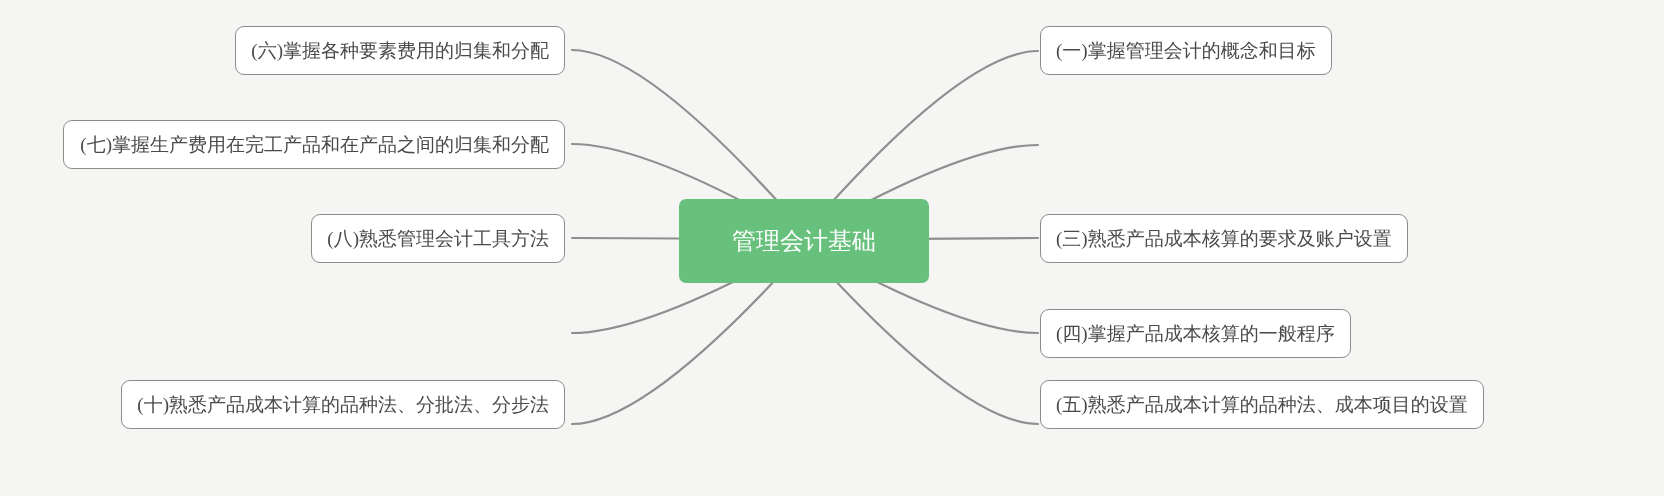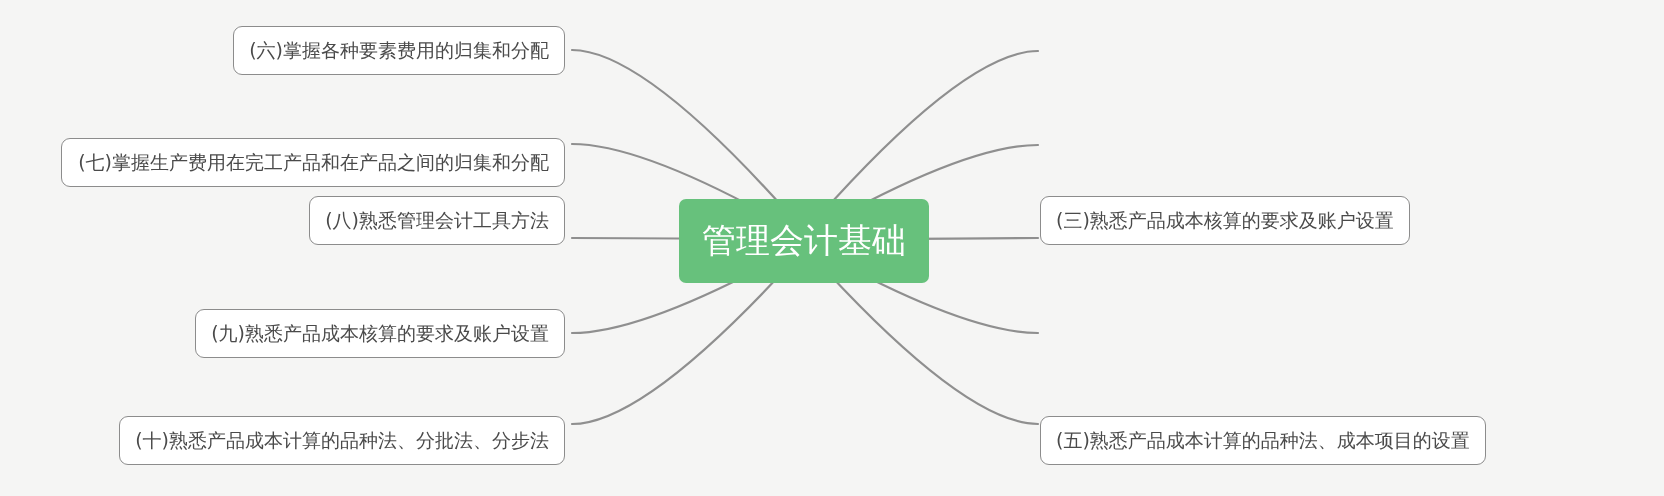--- a/index.html
+++ b/index.html
@@ -36,46 +36,47 @@
     background:#ffffff;
     border:1.6px solid var(--node-border);
     border-radius:9px;
     color:var(--node-text);
     font-size:19px;
     line-height:1;
     padding:14px 15px;
     white-space:nowrap;
     display:inline-block;
     cursor:pointer;
+    font-family:Liberation Serif, serif;
   }
   .branch-node.left{ text-align:right; }
   .central-node{
     position:absolute;
     left:679px;top:199px;
     width:250px;height:84px;
     z-index:3;
     background:var(--accent);
     border-radius:7px;
     color:#ffffff;
-    font-size:34px;
+    font-size:24px;
     display:flex;
     align-items:center;
     justify-content:center;
     white-space:nowrap;
     cursor:pointer;
   }
   
   .ln{ right:1099px; }
   
   .rn{ left:1040px; }
   .row1{ top:26px; }
-  .row2{ top:138px;padding-left:16px; }
-  .row3{ top:196px; }
+  .row2{ top:120px;padding-left:16px; }
+  .row3{ top:214px; }
   .row4{ top:309px; }
-  .row5{ top:416px; }
+  .row5{ top:380px; }
 </style>
 </head>
 <body>
 
 <div class="mindmap">
 
   <svg class="connectors" viewBox="0 0 1664 496" xmlns="http://www.w3.org/2000/svg">
     <path d="M 810 238 Q 648 50 572 50"></path>
     <path d="M 810 239 Q 648 144 572 144"></path>
     <path d="M 810 240 Q 648 238 572 238"></path>
@@ -86,19 +87,20 @@
     <path d="M 800 240 Q 962 238 1038 238"></path>
     <path d="M 800 241 Q 962 333 1038 333"></path>
     <path d="M 800 242 Q 962 424 1038 424"></path>
   </svg>
 
   <div class="central-node">管理会计基础</div>
 
   <div class="branch-node left ln row1">(六)掌握各种要素费用的归集和分配</div>
   <div class="branch-node left ln row2">(七)掌握生产费用在完工产品和在产品之间的归集和分配</div>
   <div class="branch-node left ln row3">(八)熟悉管理会计工具方法</div>
-  <div class="branch-node left ln row4">(九)熟悉产品成本核算的要求及账户设置</div>
   <div class="branch-node left ln row5">(十)熟悉产品成本计算的品种法、分批法、分步法</div>
 
+  <div class="branch-node rn row1">(一)掌握管理会计的概念和目标</div>
   <div class="branch-node rn row3">(三)熟悉产品成本核算的要求及账户设置</div>
+  <div class="branch-node rn row4">(四)掌握产品成本核算的一般程序</div>
   <div class="branch-node rn row5">(五)熟悉产品成本计算的品种法、成本项目的设置</div>
 
 </div>
 
 </body></html>

